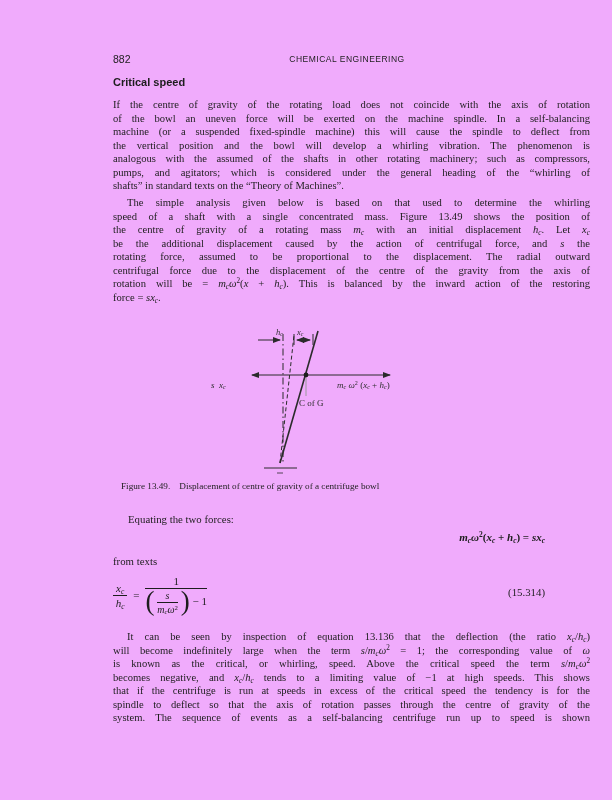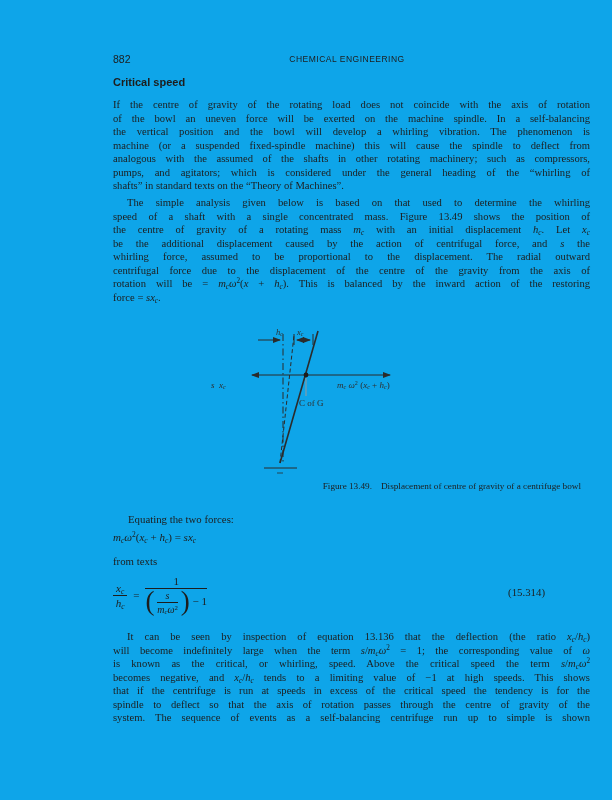--- a/index.html
+++ b/index.html
@@ -1,17 +1,17 @@
 <!DOCTYPE html>
 <html><head>
 <meta charset="utf-8">
 <style>
   html,body { margin:0; padding:0; background:#ffffff; }
   .page {
-    position:relative; width:612px; height:800px; background:#0ea5e9;
+    position:relative; width:612px; height:800px; background:#f0abfc;
     font-family:"Liberation Serif", serif; color:#1d1d1d; overflow:hidden;
   }
   
   .runrow { position:absolute; top:53px; left:113px; width:477px; height:13px; }
   .pageno { position:absolute; left:0; top:0; font-family:"Liberation Sans",sans-serif; font-size:10.5px; }
   .runhead { position:absolute; left:0; right:9px; top:1px; text-align:center;
              font-family:"Liberation Sans",sans-serif; font-size:8.5px; letter-spacing:0.5px; }
   
   .section-title { position:absolute; top:76px; left:113px; margin:0;
                    font-family:"Liberation Sans",sans-serif; font-size:11px; font-weight:bold; }
@@ -23,25 +23,25 @@
   #para1 { top:98px; }
   #para2 { top:196px; }
   #para3 { top:630px; }
   sub { font-size:0.68em; vertical-align:-0.22em; line-height:0; }
   sup { font-size:0.68em; vertical-align:0.5em; line-height:0; }
   
   .figure { position:absolute; top:326px; left:0; width:612px; height:156px; }
   .figure svg { position:absolute; top:0; left:0; }
   .flabel { position:absolute; font-size:9px; color:#2e2e2e; white-space:nowrap; line-height:10px; }
   .flabel.small { font-size:8.5px; }
-  .caption { position:absolute; top:481px; left:121px; width:460px; text-align:right; font-size:9.2px; }
+  .caption { position:absolute; top:481px; left:121px; width:460px; text-align:left; font-size:9.2px; }
   .caption .cap-label { margin-right:9px; }
   
   .eq-intro { position:absolute; top:513px; left:128px; font-size:10.8px; }
-  .eq-display { position:absolute; left:113px; width:432px; text-align:left; font-size:11px; }
+  .eq-display { position:absolute; left:113px; width:432px; text-align:right; font-size:11px;font-weight:bold; }
   #eq1 { top:531px; }
   .fromwhich { position:absolute; top:555px; left:113px; font-size:10.8px; }
   .eq2row { position:absolute; top:566px; left:113px; width:477px; height:58px; }
   .eq2center { position:absolute; left:0; top:0; width:432px; height:58px;
                display:flex; align-items:center; justify-content:flex-start; font-size:11px; }
   .frac { display:inline-block; text-align:center; vertical-align:middle; }
   .frac .num { display:block; border-bottom:1px solid #1d1d1d; padding:0 3px 1px; }
   .frac .den { display:block; padding-top:1px; }
   .inner { font-size:10px; }
   .eqsign { margin:0 6px; }
@@ -57,33 +57,33 @@
   <div class="runrow">
     <span class="pageno">882</span>
     <span class="runhead">CHEMICAL ENGINEERING</span>
   </div>
 
   <h1 class="section-title">Critical speed</h1>
 
   <div id="para1" class="para flush-last">
       <div class="tline">If the centre of gravity of the rotating load does not coincide with the axis of rotation</div>
       <div class="tline">of the bowl an uneven force will be exerted on the machine spindle. In a self-balancing</div>
+      <div class="tline">machine (or a suspended fixed-spindle machine) this will cause the spindle to deflect from</div>
       <div class="tline">the vertical position and the bowl will develop a whirling vibration. The phenomenon is</div>
-      <div class="tline">machine (or a suspended fixed-spindle machine) this will cause the spindle to deflect from</div>
       <div class="tline">analogous with the assumed of the shafts in other rotating machinery; such as compressors,</div>
       <div class="tline">pumps, and agitators; which is considered under the general heading of the “whirling of</div>
       <div class="tline">shafts” in standard texts on the “Theory of Machines”.</div>
     </div>
 
   <div id="para2" class="para flush-last indent-first">
       <div class="tline">The simple analysis given below is based on that used to determine the whirling</div>
       <div class="tline">speed of a shaft with a single concentrated mass. Figure 13.49 shows the position of</div>
       <div class="tline">the centre of gravity of a rotating mass <i>m<sub>c</sub></i> with an initial displacement <i>h<sub>c</sub></i>. Let <i>x<sub>c</sub></i></div>
       <div class="tline">be the additional displacement caused by the action of centrifugal force, and <i>s</i> the</div>
-      <div class="tline">whirling force, assumed to be proportional to the displacement. The radial outward</div>
+      <div class="tline">rotating force, assumed to be proportional to the displacement. The radial outward</div>
       <div class="tline">centrifugal force due to the displacement of the centre of the gravity from the axis of</div>
       <div class="tline">rotation will be = <i>m<sub>c</sub>ω</i><sup>2</sup>(<i>x</i> + <i>h<sub>c</sub></i>). This is balanced by the inward action of the restoring</div>
       <div class="tline">force = <i>sx<sub>c</sub></i>.</div>
     </div>
 
   <div class="figure">
     <svg width="612" height="156" viewBox="0 0 612 156">
       <defs>
         <marker id="ah" viewBox="0 0 8 6" markerWidth="8" markerHeight="6" refX="7" refY="3" orient="auto-start-reverse">
           <path d="M0,0 L8,3 L0,6 z" fill="#2b2b2b"></path>
@@ -152,16 +152,16 @@
     <span class="eqno">(15.314)</span>
   </div>
 
   <div id="para3" class="para indent-first">
       <div class="tline">It can be seen by inspection of equation 13.136 that the deflection (the ratio <i>x<sub>c</sub></i>/<i>h<sub>c</sub></i>)</div>
       <div class="tline">will become indefinitely large when the term <i>s</i>/<i>m<sub>c</sub>ω</i><sup>2</sup> = 1; the corresponding value of <i>ω</i></div>
       <div class="tline">is known as the critical, or whirling, speed. Above the critical speed the term <i>s</i>/<i>m<sub>c</sub>ω</i><sup>2</sup></div>
       <div class="tline">becomes negative, and <i>x<sub>c</sub></i>/<i>h<sub>c</sub></i> tends to a limiting value of −1 at high speeds. This shows</div>
       <div class="tline">that if the centrifuge is run at speeds in excess of the critical speed the tendency is for the</div>
       <div class="tline">spindle to deflect so that the axis of rotation passes through the centre of gravity of the</div>
-      <div class="tline">system. The sequence of events as a self-balancing centrifuge run up to simple is shown</div>
+      <div class="tline">system. The sequence of events as a self-balancing centrifuge run up to speed is shown</div>
     </div>
 
 </div>
 
 </body></html>

